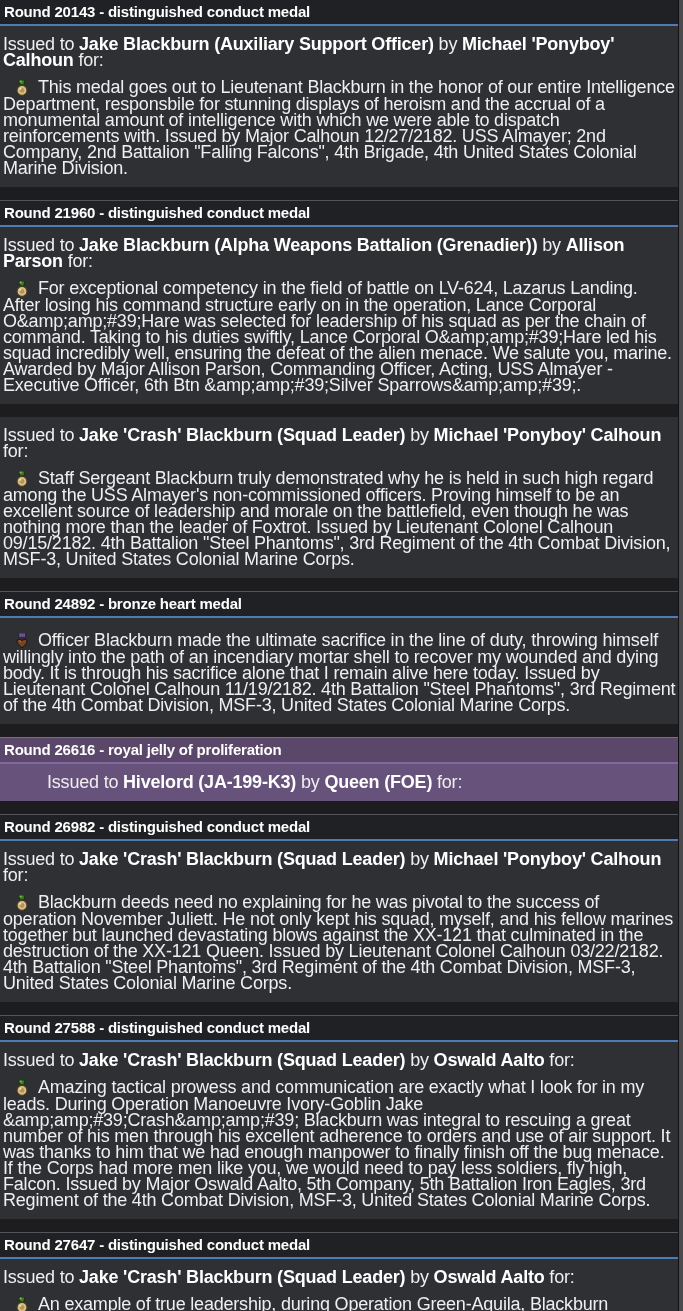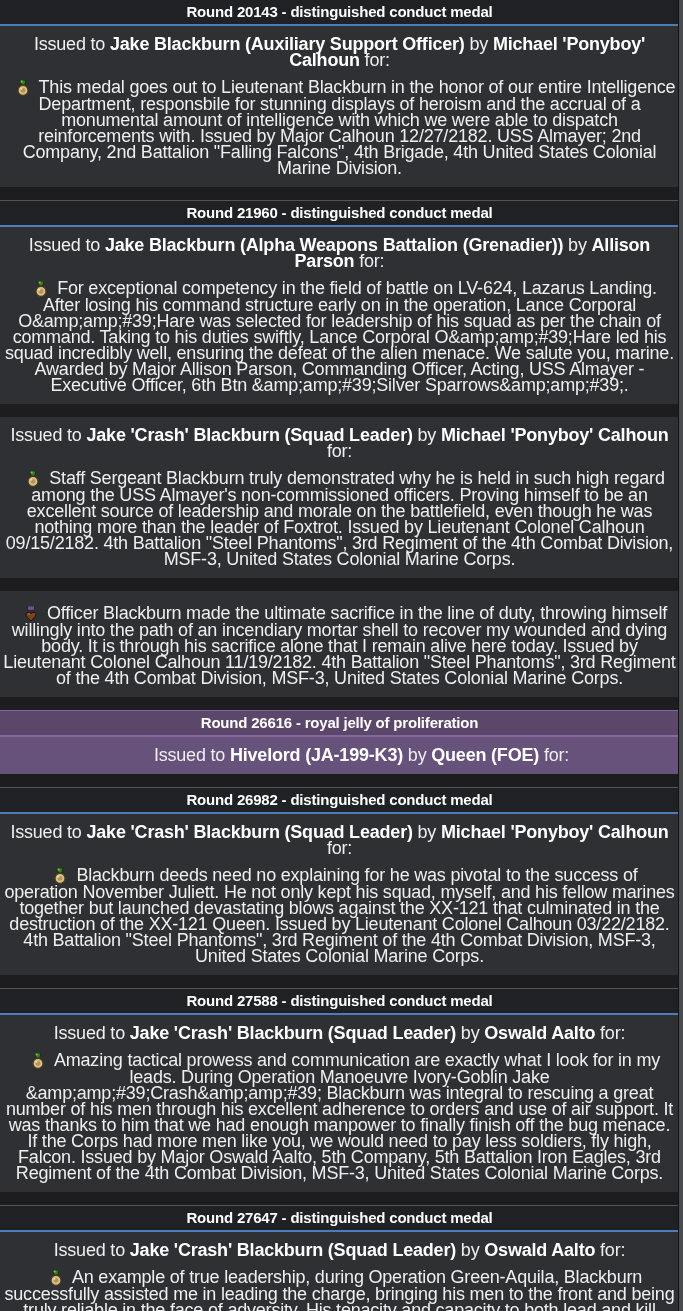--- a/index.html
+++ b/index.html
@@ -6,21 +6,21 @@
   body {
     width: 683px;
     height: 1311px;
     overflow: hidden;
     background: var(--page_bg, #1d1d1f);
     color: var(--text, #efefef);
     font-family: "Liberation Sans", "DejaVu Sans", sans-serif;
     letter-spacing: -0.2px;
   }
   #medal-list { width: 683px; }
-  .medal { margin: 0 4px 13px 0; text-align: center; }
+  .medal { margin: 0 4px 13px 0; }
   .medal-header {
     background: var(--header_bg, #202124);
     border-top: 1px solid var(--header_border_top, #54555a);
     border-bottom: 2px solid var(--header_underline, #4d7cb8);
     color: #ffffff;
     font-weight: bold;
     font-size: 15px;
     line-height: 17px;
     padding: 3px 4px 4px 4px;
   }
@@ -126,20 +126,23 @@
               <rect x="4.6" y="0.6" width="2" height="1.8" fill="#7fc447"></rect>
               <circle cx="7" cy="10.4" r="5" fill="#d8bf88" stroke="#4a3a1c" stroke-width="1.2"></circle>
               <circle cx="7" cy="10.4" r="2.4" fill="#b3935c"></circle>
               <circle cx="5.4" cy="8.8" r="1" fill="#efdfb4"></circle>
             </svg></span><span>Staff Sergeant Blackburn truly demonstrated why he is held in such high regard among the USS Almayer's non-commissioned officers. Proving himself to be an excellent source of leadership and morale on the battlefield, even though he was nothing more than the leader of Foxtrot. Issued by Lieutenant Colonel Calhoun 09/15/2182. 4th Battalion "Steel Phantoms", 3rd Regiment of the 4th Combat Division, MSF-3, United States Colonial Marine Corps.</span>
       </p>
     </div>
   </section>
 
   <section class="medal">
+    <header class="medal-header">
+      <span>Round 24892 - bronze heart medal</span>
+    </header>
     <div class="medal-body">
       <p class="citation">
         <span class="medal-icon"><svg width="14" height="16" viewBox="0 0 14 16">
               <rect x="3.6" y="0" width="6.8" height="4.2" fill="#241330"></rect>
               <rect x="4.4" y="0.3" width="1.3" height="3.6" fill="#9a6ec9"></rect>
               <rect x="6.4" y="0.3" width="1.3" height="3.6" fill="#9a6ec9"></rect>
               <rect x="8.4" y="0.3" width="1.3" height="3.6" fill="#9a6ec9"></rect>
               <path d="M7 15 L2.4 10 Q1.2 8 2.8 6.6 Q4.8 5.4 7 7.6 Q9.2 5.4 11.2 6.6 Q12.8 8 11.6 10 Z" fill="#7a4526" stroke="#261107" stroke-width="1"></path>
               <circle cx="5.2" cy="8.2" r="0.9" fill="#a86a3a"></circle>
             </svg></span><span>Officer Blackburn made the ultimate sacrifice in the line of duty, throwing himself willingly into the path of an incendiary mortar shell to recover my wounded and dying body. It is through his sacrifice alone that I remain alive here today. Issued by Lieutenant Colonel Calhoun 11/19/2182. 4th Battalion "Steel Phantoms", 3rd Regiment of the 4th Combat Division, MSF-3, United States Colonial Marine Corps.</span>

